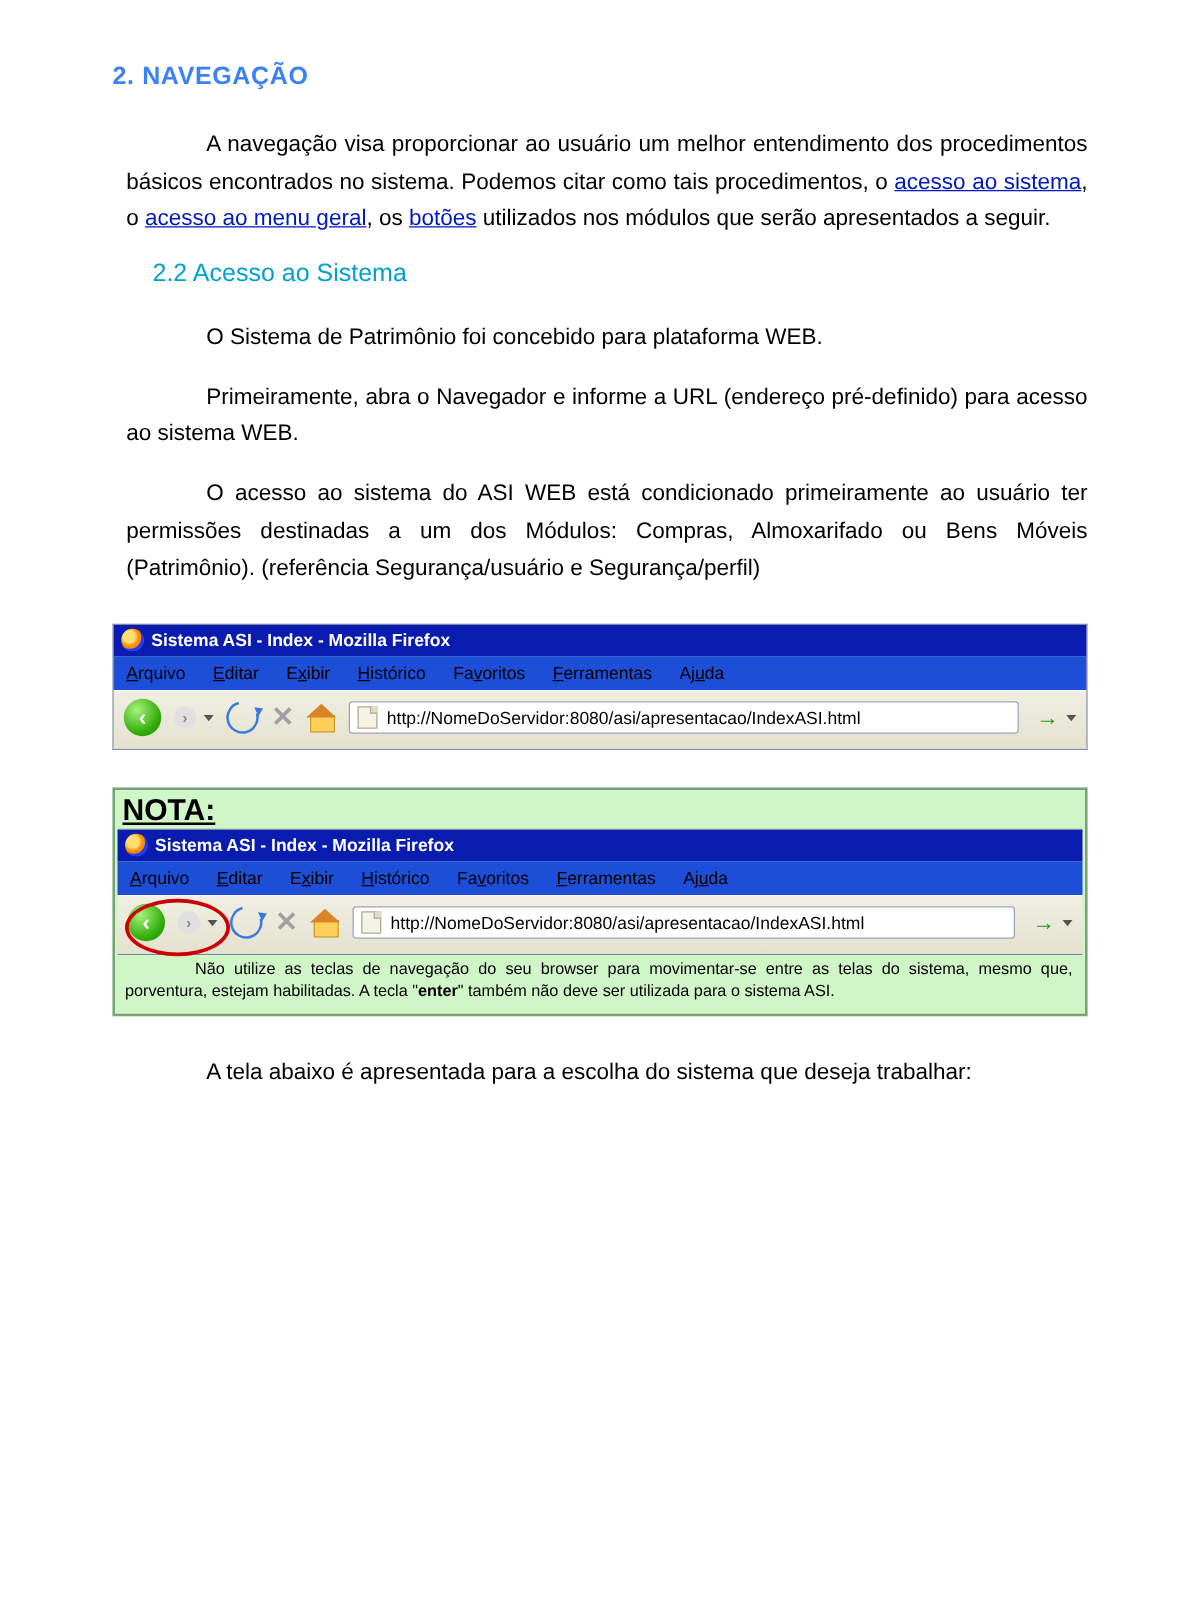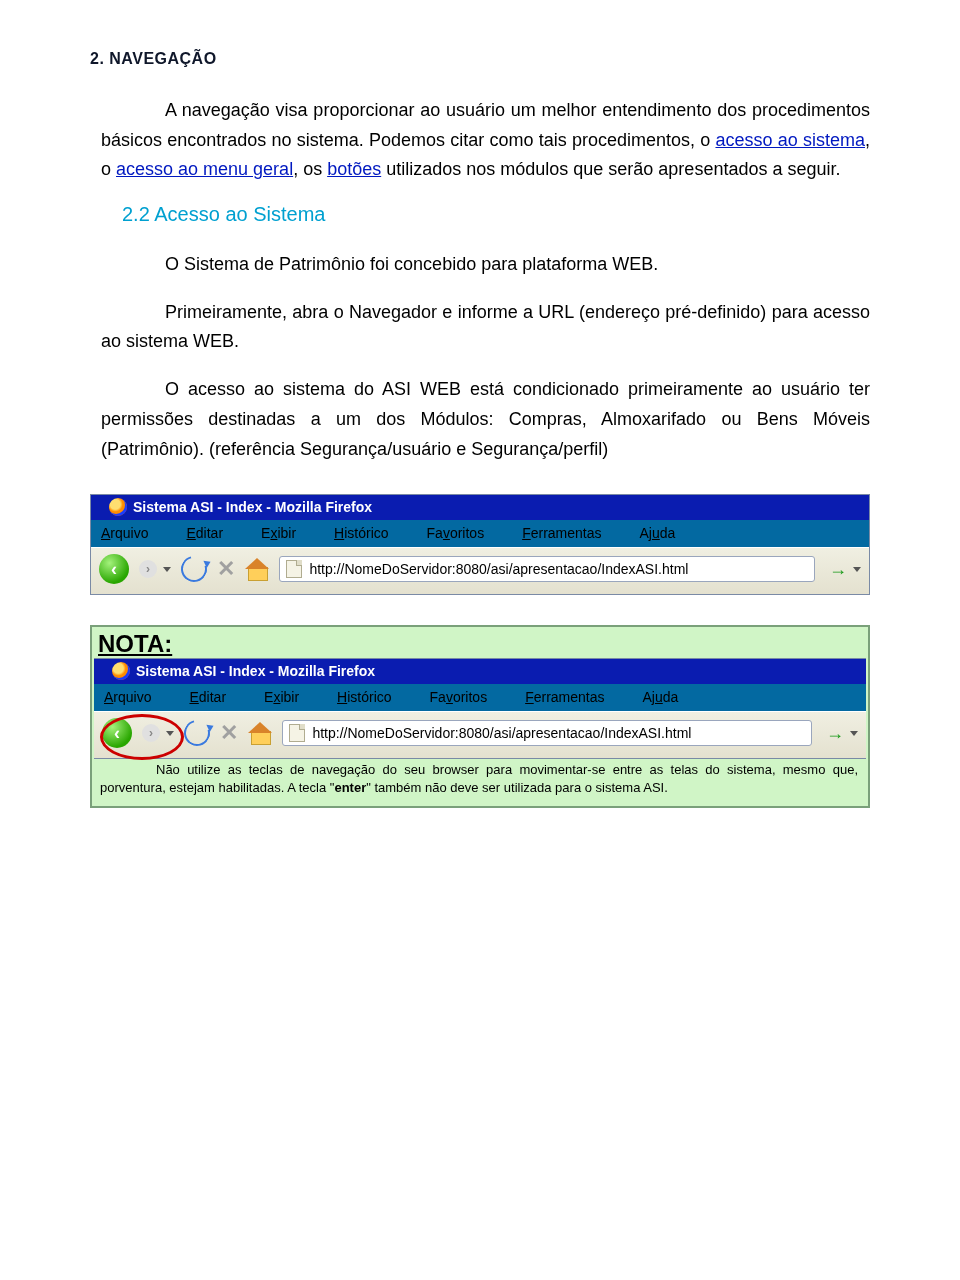--- a/index.html
+++ b/index.html
@@ -7,23 +7,23 @@
     padding: 0;
     background: #fff;
     font-family: Arial, Helvetica, sans-serif;
     color: #000;
     width: 960px;
   }
   .page {
     padding: 50px 90px 40px 90px;
   }
   .h-section {
-    color: #0f172a;
+    color: #3b82f6;
     font-weight: bold;
-    font-size: 16px;
+    font-size: 20px;
     letter-spacing: 0.5px;
     font-variant: small-caps;
     margin: 0 0 28px 0;
   }
   .h-sub {
     color: #00a0d0;
     font-size: 20px;
     margin: 0 0 24px 32px;
   }
   .para {
@@ -46,31 +46,31 @@
     width: 18px; height: 18px; border-radius: 50%;
     background: radial-gradient(circle at 35% 35%, #ffdf70 0 30%, #ff8c00 45% 60%, #d93a00 80%);
     box-shadow: inset -2px -2px 0 0 #1a3cff;
     flex-shrink: 0;
   }
   .bs-titlebar {
     background: #0a1cb0;
     color: #fff;
     font-weight: bold;
     font-size: 14px;
-    padding: 3px 6px 4px 18px;
+    padding: 3px 6px 4px 6px;
     display: flex;
     align-items: center;
     gap: 6px;
   }
   .bs-menu {
     display: flex;
-    gap: 38px;
+    gap: 22px;
     padding: 5px 10px 6px 10px;
     font-size: 14px;
-    background: #0369a1;
+    background: #1d4ed8;
     color: #000;
   }
   .bs-menu span { }
   .bs-menu u { text-decoration: underline; }
   .bs-toolbar {
     display: flex;
     align-items: center;
     gap: 10px;
     padding: 6px 8px 10px 8px;
     background: linear-gradient(#f0efe2,#e4e1cf);
@@ -212,14 +212,15 @@
         <span class="go-arrow">→</span>
         <span class="dropdown-tri"></span>
       </div>
     </div>
 
     <div class="nota-text">
       <span class="indent"></span><span>Não utilize as teclas de navegação do seu browser para movimentar-se entre as telas do sistema, mesmo que, porventura, estejam habilitadas. A tecla "</span><b>enter</b><span>" também não deve ser utilizada para o sistema ASI.</span>
     </div>
   </div>
 
+  <p class="para">A tela abaixo é apresentada para a escolha do sistema que deseja trabalhar:</p>
 
 </div>
 
 </body></html>

